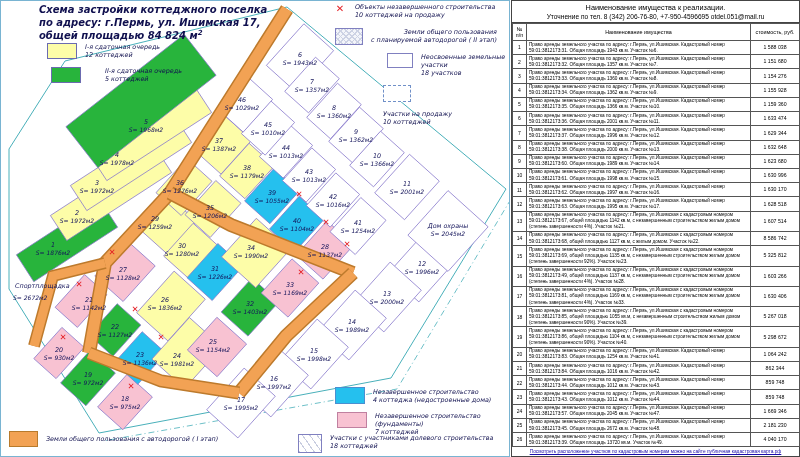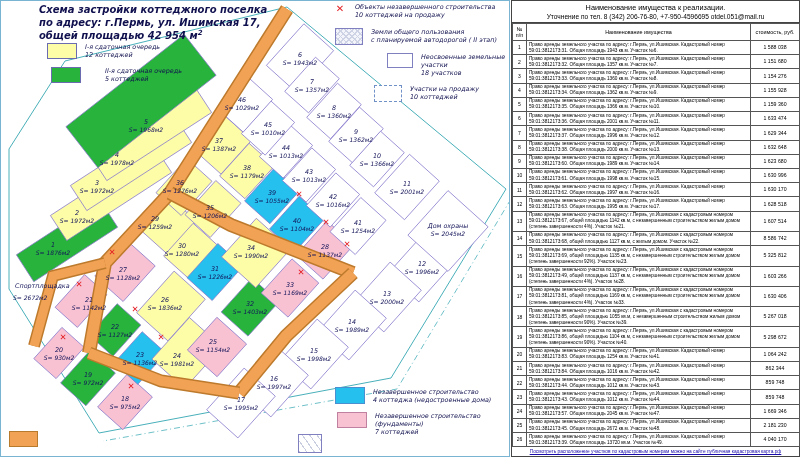--- a/index.html
+++ b/index.html
@@ -239,62 +239,64 @@
           <text x="325" y="224" text-anchor="middle" class="x-mark">✕</text>
         </g>
 
       <text x="14" y="287" class="plot-num">Спортплощадка</text>
       <text x="12" y="299" class="plot-area">S= 2672м2</text>
     </svg>
 
     <div class="overlay title-block">
       <div>Схема застройки коттеджного поселка</div>
       <div>по адресу:   г.Пермь, ул. Ишимская 17,</div>
-      <div><span>общей площадью 42 954 м</span><sup>2</sup></div>
+      <div><span>общей площадью 84 824 м</span><sup>2</sup></div>
     </div>
 
     <div class="overlay lg" style="left:46px;top:42px;">
       <span class="sw sw-yellow"></span>
       <span><span>I-я сдаточная очередь</span><br><span>12 коттеджей</span></span>
     </div>
     <div class="overlay lg" style="left:50px;top:66px;gap:24px;">
       <span class="sw sw-green"></span>
       <span><span>II-я сдаточная очередь</span><br><span>5 коттеджей</span></span>
     </div>
 
     <div class="overlay lg" style="left:332px;top:2px;width:176px;">
       <span class="x-glyph">✕</span>
       <span><span>Объекты незавершенного строительства</span><br><span>10 коттеджей  на продажу</span></span>
     </div>
-    <div class="overlay lg" style="left:334px;top:27px;">
+    <div class="overlay lg" style="left:334px;top:27px;text-align:right;">
       <span class="sw sw-cross"></span>
       <span><span>Земли общего пользования</span><br><span>с планируемой автодорогой ( II этап)</span></span>
     </div>
     <div class="overlay lg" style="left:350px;top:52px;padding-left:36px;">
       <span class="sw sw-white"></span>
       <span><span>Неосвоенные земельные участки</span><br><span>18 участков</span></span>
     </div>
-    <div class="overlay lg" style="left:373px;top:84px;">
+    <div class="overlay lg" style="left:382px;top:84px;flex-direction:column;">
       <span class="sw sw-dashed"></span>
       <span><span>Участки на продажу</span><br><span>10 коттеджей</span></span>
     </div>
 
     <div class="overlay lg" style="left:8px;top:430px;">
       <span class="sw sw-orange"></span>
+      <span style="padding-top:4px;">Земли общего пользования с автодорогой ( I этап)</span>
     </div>
     <div class="overlay lg" style="left:334px;top:386px;align-items:flex-end;">
       <span class="sw sw-cyan"></span>
       <span><span>Незавершенное строительство</span><br><span>4 коттеджа (недостроенные дома)</span></span>
     </div>
     <div class="overlay lg" style="left:304px;top:411px;margin-left:32px;">
       <span class="sw sw-pink"></span>
       <span><span>Незавершенное строительство (фундаменты)</span><br><span>7 коттеджей</span></span>
     </div>
     <div class="overlay lg" style="left:297px;top:433px;">
       <span class="sw sw-hatch"></span>
+      <span><span>Участки с участниками долевого строительства</span><br><span>18 коттеджей</span></span>
     </div>
   </div>
 
   <div id="table-panel">
     <div class="tbl-title">Наименование имущества к реализации.</div>
     <div class="tbl-phone">Уточнение по  тел. 8 (342) 206-76-80, +7-950-4596695 otdel.051@mail.ru</div>
     <table>
       <colgroup>
           <col class="w-num">
           <col class="w-name">

